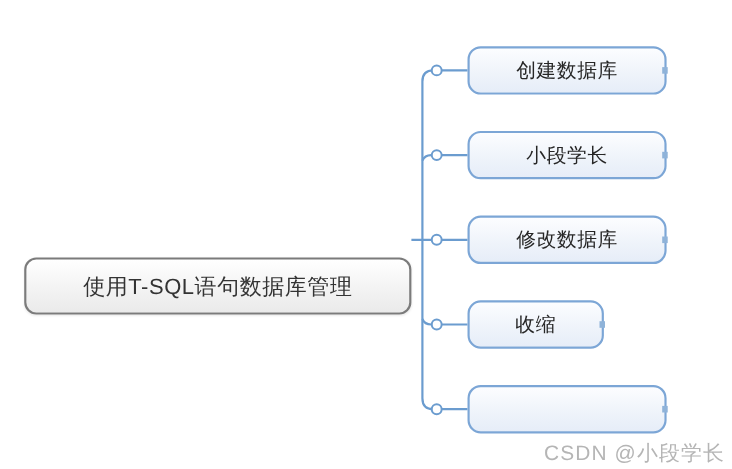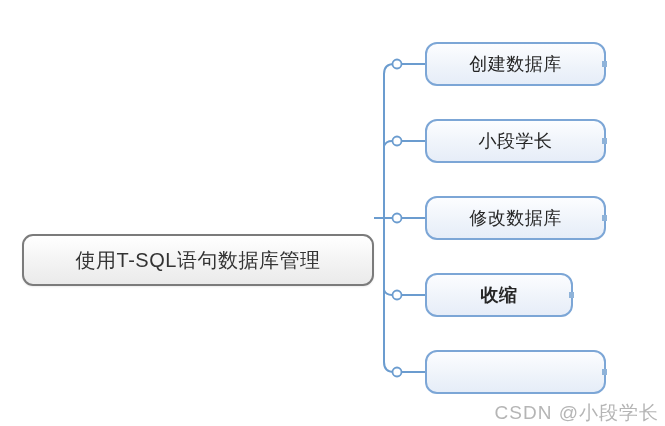--- a/index.html
+++ b/index.html
@@ -32,21 +32,21 @@
     left:425px;width:181px;height:44px;
     border:2px solid #7ca6d6;
     border-radius:12px;
     background:linear-gradient(180deg,#fcfdff 0%,#eef3fa 60%,#e6edf8 100%);
     font-size:18px;color:#262626;
     letter-spacing:0.5px;
   }
   .c1{top:42px;}
   .c2{top:119px;}
   .c3{top:196px;}
-  .c4{top:273px;width:148px;font-weight:bold;}
+  .c4{top:273px;width:124px;}
   .c5{top:350px;}
   .nub{
     position:absolute;right:-3px;top:50%;
     width:5px;height:6px;margin-top:-3px;
     background:#8fb3d9;
   }
   .watermark{
     position:absolute;right:6px;bottom:2px;
     font-size:19px;line-height:22px;
     color:#b5b5b5;

